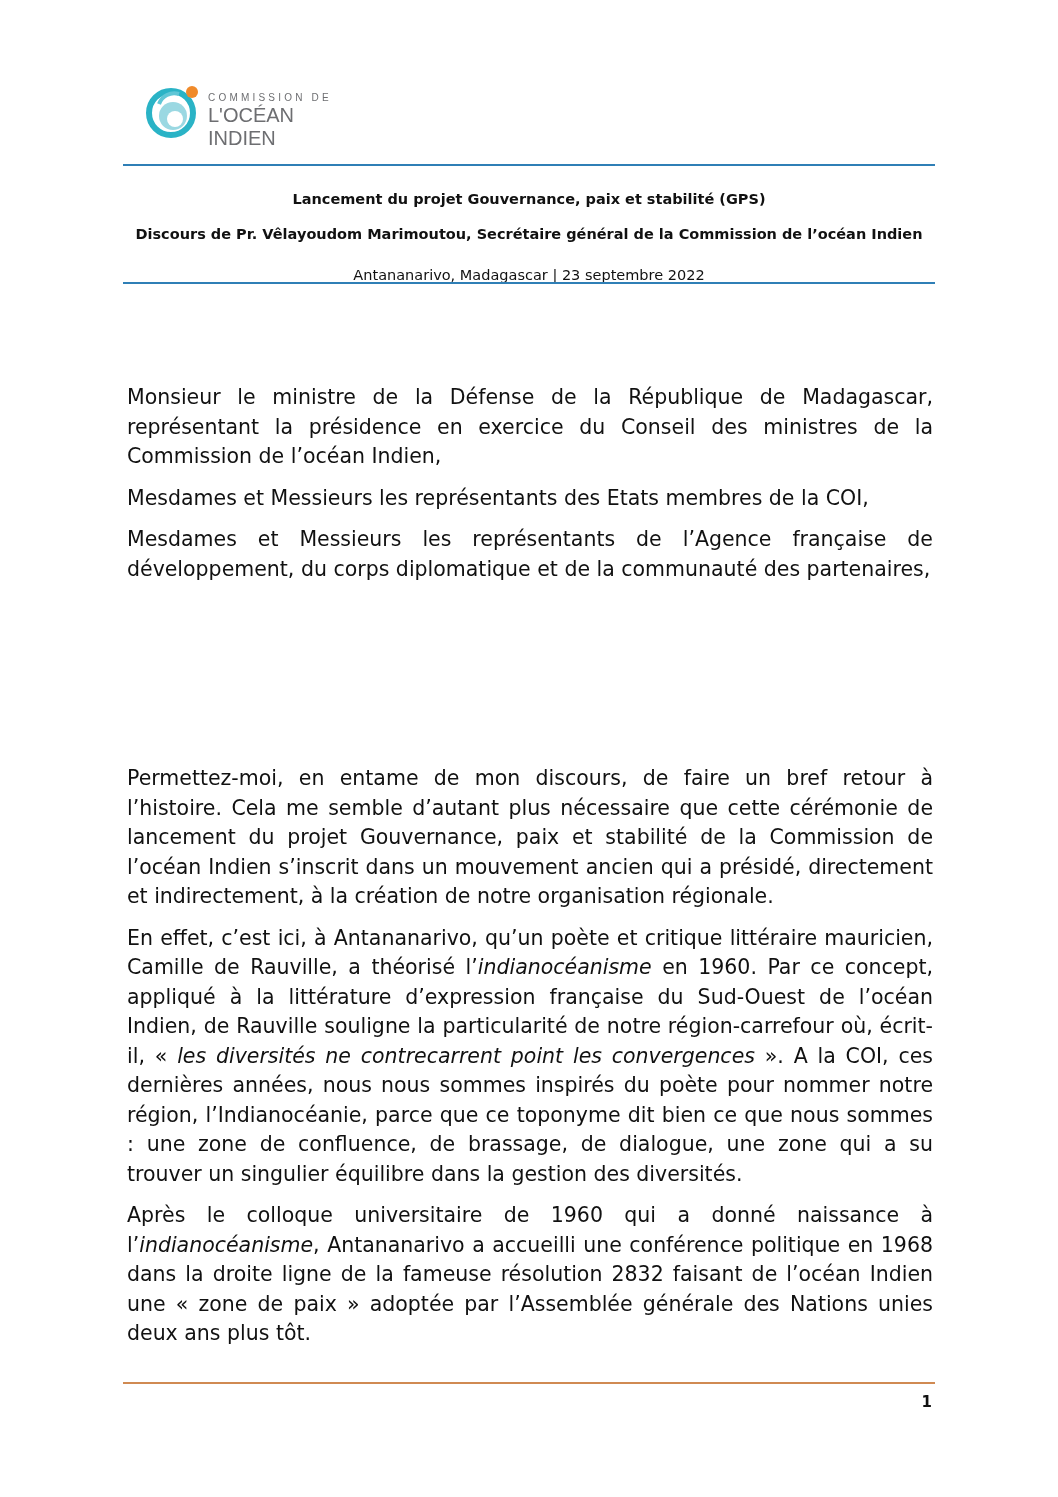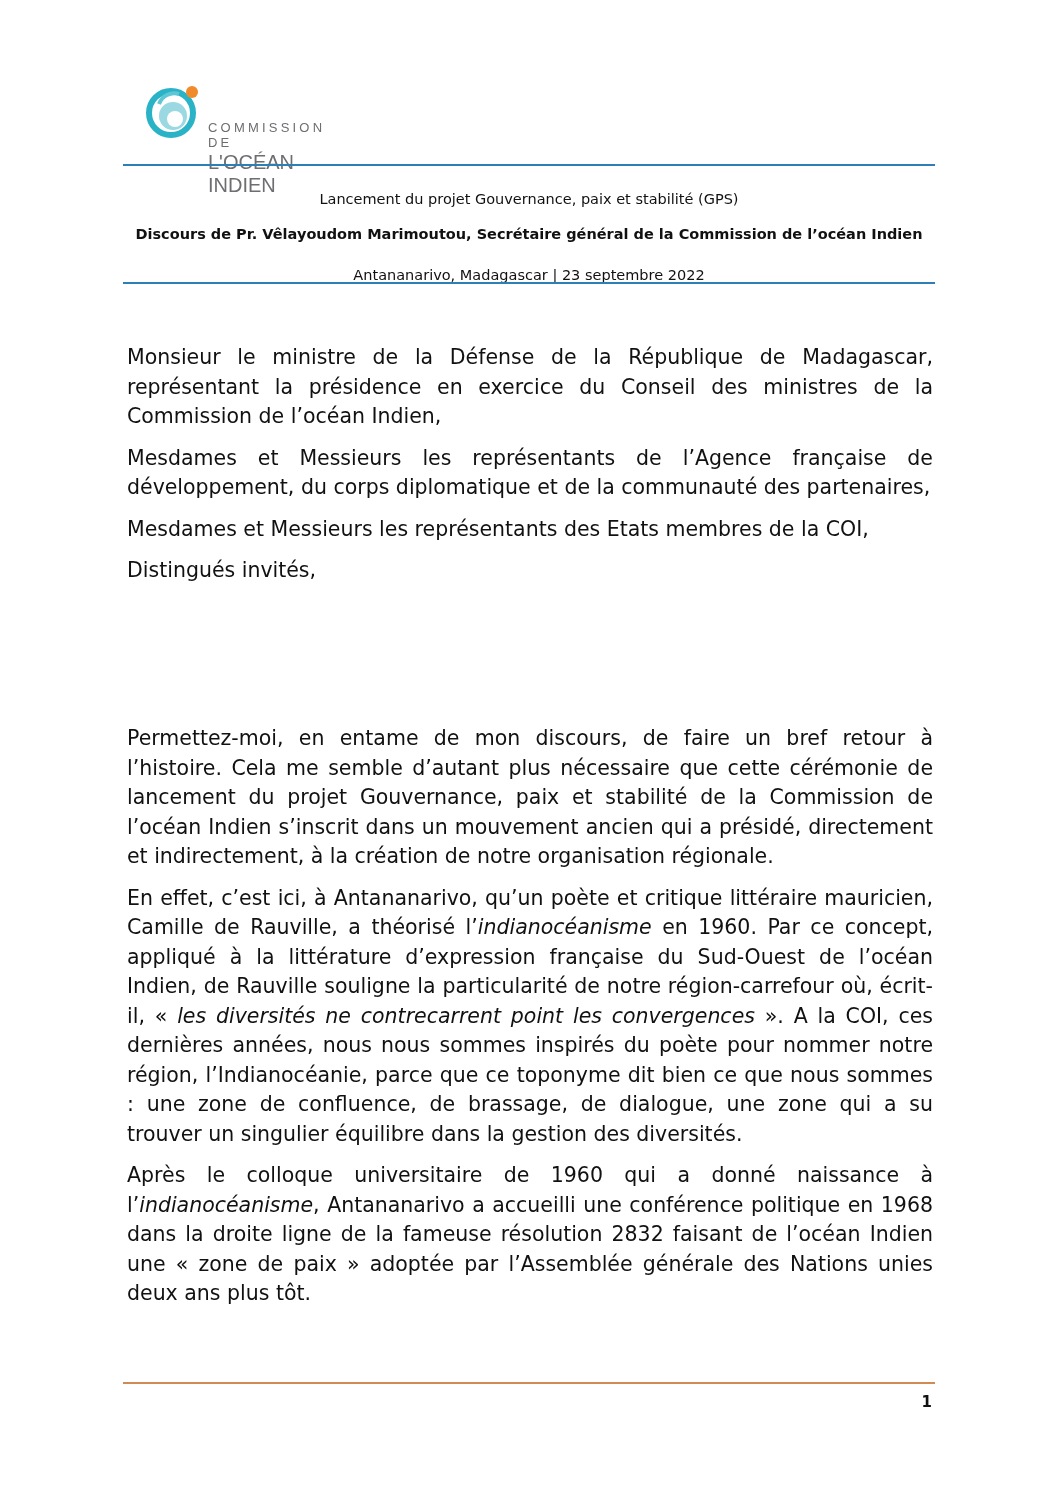--- a/index.html
+++ b/index.html
@@ -1,25 +1,25 @@
 <!DOCTYPE html>
 <html><head>
 <meta charset="utf-8">
 <style>
   html, body { margin: 0; padding: 0; background: #ffffff; }
   body { width: 1058px; height: 1497px; position: relative; overflow: hidden;
          font-family: "DejaVu Sans", sans-serif; color: #111; }
   .logo { position: absolute; left: 145px; top: 80px; width: 200px; height: 60px; }
   .logo-text { position: absolute; left: 63px; top: 12px; color: #6d6e71; font-family: "Liberation Sans", sans-serif; }
-  .logo-t1 { font-size: 13px; letter-spacing: 3.2px; display: block; margin-top: 28px; }
+  .logo-t1 { font-size: 10px; letter-spacing: 3.2px; display: block; }
   .logo-t2 { font-size: 20px; letter-spacing: 0px; display: block; margin-top: 1px; }
   .rule-blue { position: absolute; left: 123px; width: 812px; height: 2px; background: #2f7fb6; }
   .head-line { position: absolute; left: 123px; width: 812px; text-align: center; font-size: 14.5px; }
-  .head-title { font-weight: normal; }
-  .body-text { position: absolute; left: 127px; width: 806px; font-size: 20.5px; line-height: 29.5px; text-align: justify; }
+  .head-title { font-weight: bold; }
+  .body-text { position: absolute; left: 127px; width: 806px; font-size: 20.5px; line-height: 29.5px; text-align: justify; margin-top: 40px; }
   .body-text p { margin: 0 0 12px 0; }
   .rule-orange { position: absolute; left: 123px; top: 1382px; width: 812px; height: 2px; background: #d08a52; }
   .page-num { position: absolute; right: 126px; top: 1393px; font-size: 15px; font-weight: bold; }
 </style>
 </head>
 <body>
 
 <div class="logo">
   <svg width="60" height="60" viewBox="0 0 60 60" style="position:absolute;left:0;top:0;">
     <circle cx="26" cy="33" r="22" fill="none" stroke="#2ab3c6" stroke-width="6"></circle>
@@ -35,23 +35,22 @@
 </div>
 
 <div class="rule-blue" style="top:164px;"></div>
 <div class="head-line head-title" style="top:191px;">Lancement du projet Gouvernance, paix et stabilité (GPS)</div>
 <div class="head-line" style="top:226px;font-weight:bold;">Discours de Pr. Vêlayoudom Marimoutou, Secrétaire général de la Commission de l’océan Indien</div>
 <div class="head-line" style="top:267px;">Antananarivo, Madagascar | 23 septembre 2022</div>
 <div class="rule-blue" style="top:282px;"></div>
 
 <div class="body-text" style="top:343px;">
   <p>Monsieur le ministre de la Défense de la République de Madagascar, représentant la présidence en exercice du Conseil des ministres de la Commission de l’océan Indien,</p>
+  <p>Mesdames et Messieurs les représentants des Etats membres de la COI,</p>
   <p>Mesdames et Messieurs les représentants de l’Agence française de développement, du corps diplomatique et de la communauté des partenaires,</p>
-  <p>Mesdames et Messieurs les représentants des Etats membres de la COI,</p>
-  <p>Distingués invités,</p>
 </div>
 
 <div class="body-text" style="top:724px;">
   <p>Permettez-moi, en entame de mon discours, de faire un bref retour à l’histoire. Cela me semble d’autant plus nécessaire que cette cérémonie de lancement du projet Gouvernance, paix et stabilité de la Commission de l’océan Indien s’inscrit dans un mouvement ancien qui a présidé, directement et indirectement, à la création de notre organisation régionale.</p>
   <p><span>En effet, c’est ici, à Antananarivo, qu’un poète et critique littéraire mauricien, Camille de Rauville, a théorisé l’</span><em>indianocéanisme</em><span> en 1960. Par ce concept, appliqué à la littérature d’expression française du Sud-Ouest de l’océan Indien, de Rauville souligne la particularité de notre région-carrefour où, écrit-il, « </span><em>les diversités ne contrecarrent point les convergences</em><span> ». A la COI, ces dernières années, nous nous sommes inspirés du poète pour nommer notre région, l’Indianocéanie, parce que ce toponyme dit bien ce que nous sommes : une zone de confluence, de brassage, de dialogue, une zone qui a su trouver un singulier équilibre dans la gestion des diversités.</span></p>
   <p><span>Après le colloque universitaire de 1960 qui a donné naissance à l’</span><em>indianocéanisme</em><span>, Antananarivo a accueilli une conférence politique en 1968 dans la droite ligne de la fameuse résolution 2832 faisant de l’océan Indien une « zone de paix » adoptée par l’Assemblée générale des Nations unies deux ans plus tôt.</span></p>
 </div>
 
 <div class="rule-orange"></div>
 <div class="page-num">1</div>

